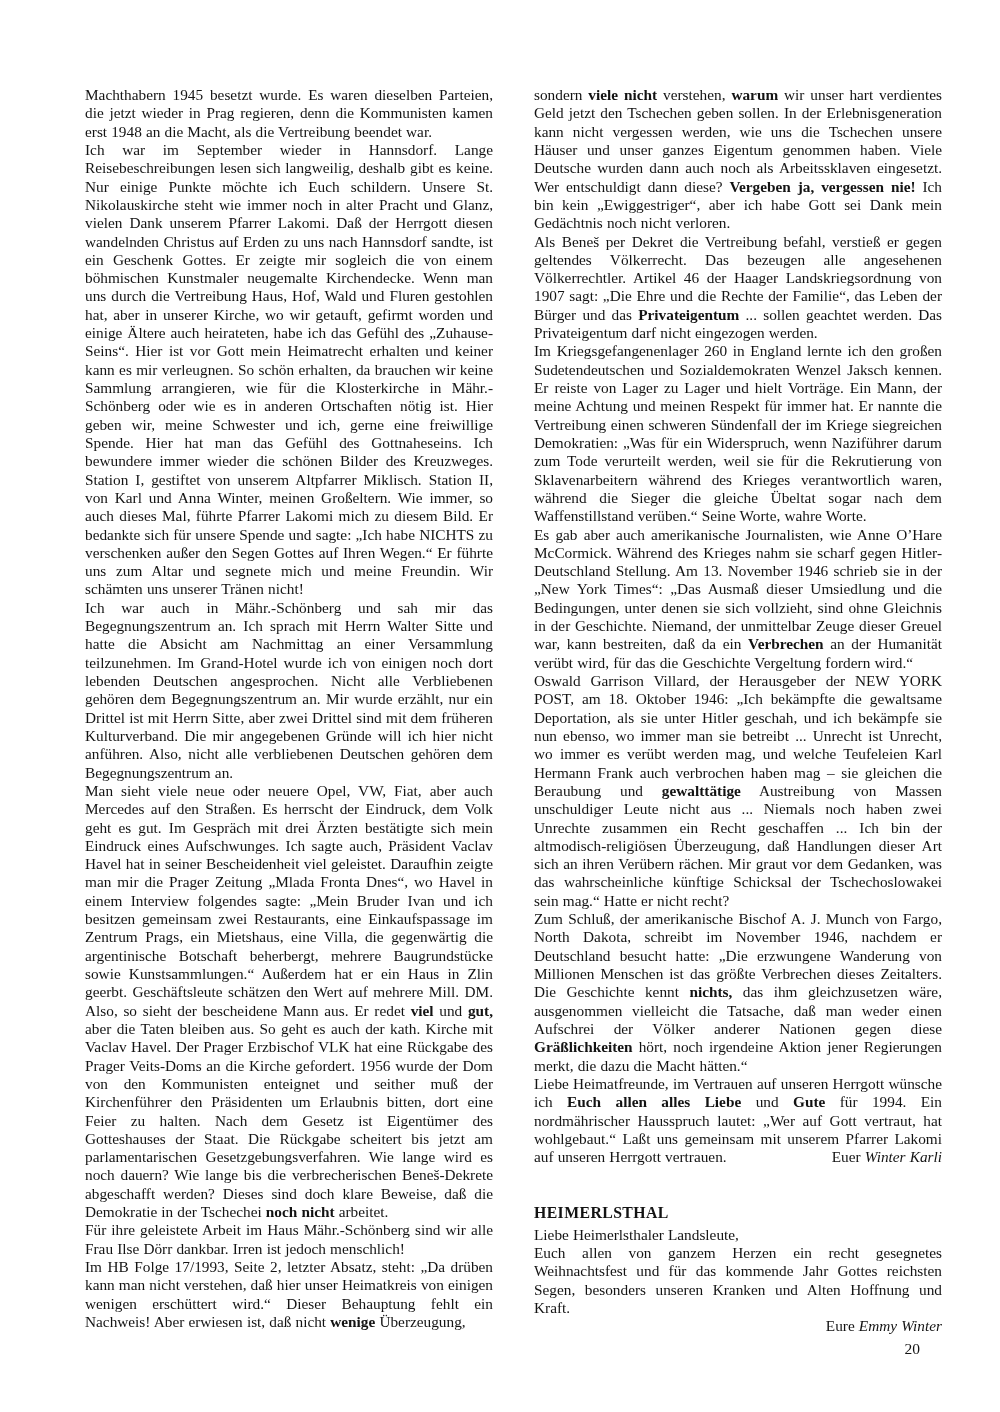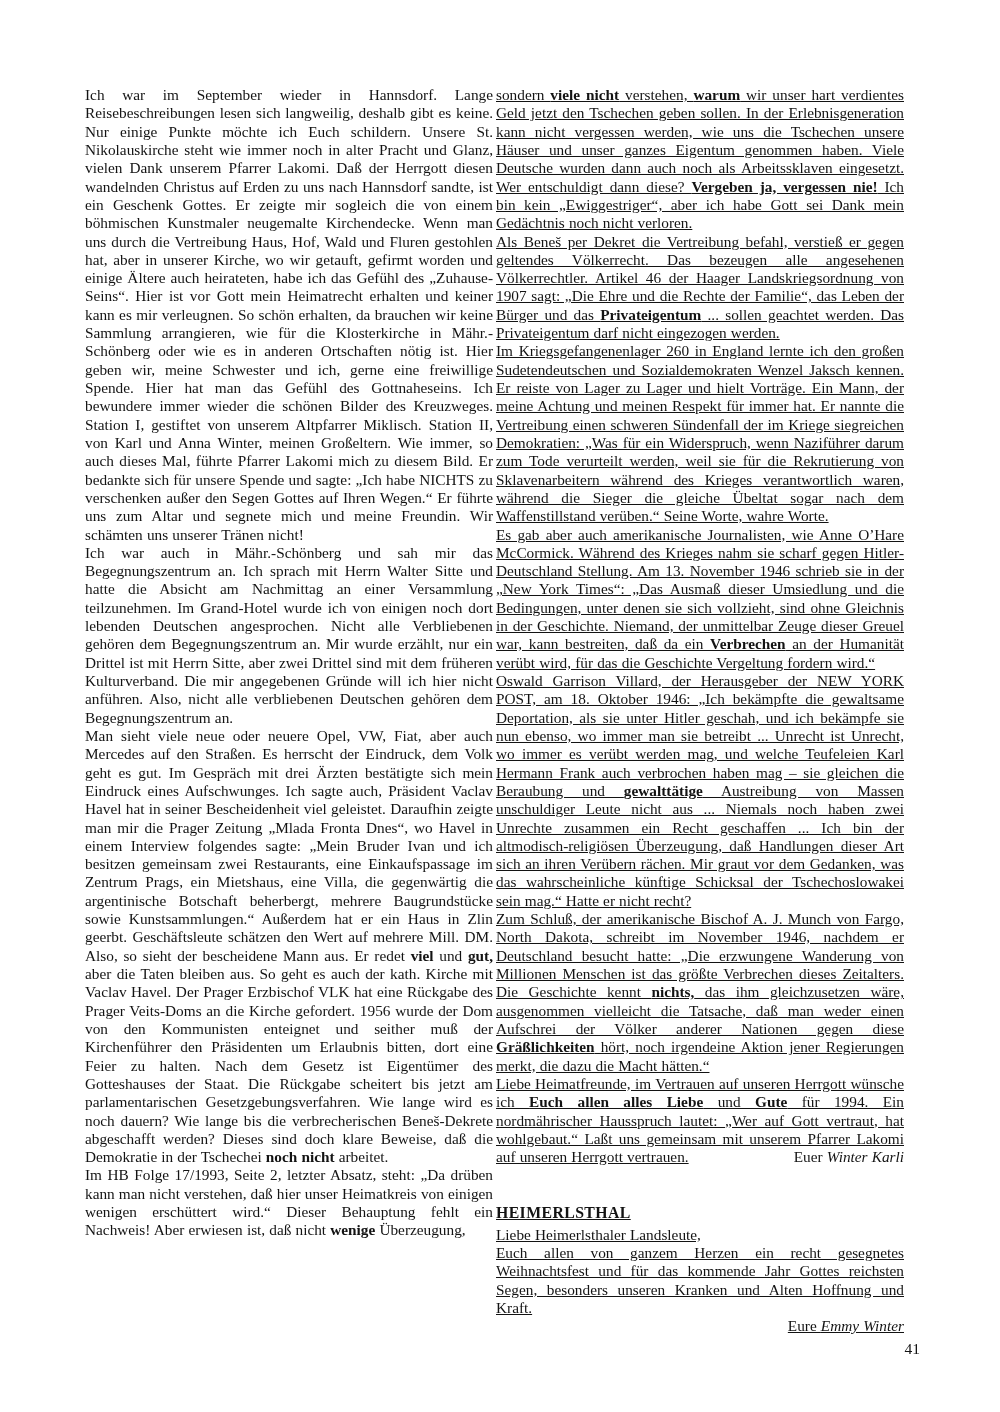--- a/index.html
+++ b/index.html
@@ -25,21 +25,21 @@
     top: 86px;
     width: 408px;
     font-size: 15.3px;
     line-height: 18.32px;
     text-align: justify;
     text-justify: inter-word;
     hyphens: auto;
     word-spacing: 0.02em;
   }
   .col-left  { left: 85px; }
-  .col-right { left: 496px; text-decoration: underline; }
+  .col-right { left: 534px; }
   p.para { margin: 0; }
   .b { font-weight: bold; }
   .i { font-style: italic; text-align: center; }
   .sig-float { float: right; }
   .section-heading {
     margin: 38px 0 3px 0;
     font-size: 15.8px;
     font-weight: bold;
     text-align: left;
     letter-spacing: 0.4px;
@@ -51,23 +51,25 @@
     right: 80px;
     font-size: 15.5px;
   }
 </style>
 </head>
 <body>
 
 <div class="page">
 
   <div class="col col-left">
+      <p class="para"><span>Machthabern 1945 besetzt wurde. Es waren dieselben Parteien, die jetzt wieder in Prag regieren, denn die Kommunisten kamen erst 1948 an die Macht, als die Vertreibung beendet war.</span></p>
       <p class="para"><span>Ich war im September wieder in Hannsdorf. Lange Reisebeschreibungen lesen sich langweilig, deshalb gibt es keine. Nur einige Punkte möchte ich Euch schildern. Unsere St. Nikolauskirche steht wie immer noch in alter Pracht und Glanz, vielen Dank unserem Pfarrer Lakomi. Daß der Herrgott diesen wandelnden Christus auf Erden zu uns nach Hannsdorf sandte, ist ein Geschenk Gottes. Er zeigte mir sogleich die von einem böhmischen Kunstmaler neugemalte Kirchendecke. Wenn man uns durch die Vertreibung Haus, Hof, Wald und Fluren gestohlen hat, aber in unserer Kirche, wo wir getauft, gefirmt worden und einige Ältere auch heirateten, habe ich das Gefühl des „Zuhause-Seins“. Hier ist vor Gott mein Heimatrecht erhalten und keiner kann es mir verleugnen. So schön erhalten, da brauchen wir keine Sammlung arrangieren, wie für die Klosterkirche in Mähr.-Schönberg oder wie es in anderen Ortschaften nötig ist. Hier geben wir, meine Schwester und ich, gerne eine freiwillige Spende. Hier hat man das Gefühl des Gottnaheseins. Ich bewundere immer wieder die schönen Bilder des Kreuzweges. Station I, gestiftet von unserem Altpfarrer Miklisch. Station II, von Karl und Anna Winter, meinen Großeltern. Wie immer, so auch dieses Mal, führte Pfarrer Lakomi mich zu diesem Bild. Er bedankte sich für unsere Spende und sagte: „Ich habe NICHTS zu verschenken außer den Segen Gottes auf Ihren Wegen.“ Er führte uns zum Altar und segnete mich und meine Freundin. Wir schämten uns unserer Tränen nicht!</span></p>
       <p class="para"><span>Ich war auch in Mähr.-Schönberg und sah mir das Begegnungszentrum an. Ich sprach mit Herrn Walter Sitte und hatte die Absicht am Nachmittag an einer Versammlung teilzunehmen. Im Grand-Hotel wurde ich von einigen noch dort lebenden Deutschen angesprochen. Nicht alle Verbliebenen gehören dem Begegnungszentrum an. Mir wurde erzählt, nur ein Drittel ist mit Herrn Sitte, aber zwei Drittel sind mit dem früheren Kulturverband. Die mir angegebenen Gründe will ich hier nicht anführen. Also, nicht alle verbliebenen Deutschen gehören dem Begegnungszentrum an.</span></p>
       <p class="para"><span>Man sieht viele neue oder neuere Opel, VW, Fiat, aber auch Mercedes auf den Straßen. Es herrscht der Eindruck, dem Volk geht es gut. Im Gespräch mit drei Ärzten bestätigte sich mein Eindruck eines Aufschwunges. Ich sagte auch, Präsident Vaclav Havel hat in seiner Bescheidenheit viel geleistet. Daraufhin zeigte man mir die Prager Zeitung „Mlada Fronta Dnes“, wo Havel in einem Interview folgendes sagte: „Mein Bruder Ivan und ich besitzen gemeinsam zwei Restaurants, eine Einkaufspassage im Zentrum Prags, ein Mietshaus, eine Villa, die gegenwärtig die argentinische Botschaft beherbergt, mehrere Baugrundstücke sowie Kunstsammlungen.“ Außerdem hat er ein Haus in Zlin geerbt. Geschäftsleute schätzen den Wert auf mehrere Mill. DM. Also, so sieht der bescheidene Mann aus. Er redet </span><span class="b">viel</span><span> und </span><span class="b">gut,</span><span> aber die Taten bleiben aus. So geht es auch der kath. Kirche mit Vaclav Havel. Der Prager Erzbischof VLK hat eine Rückgabe des Prager Veits-Doms an die Kirche gefordert. 1956 wurde der Dom von den Kommunisten enteignet und seither muß der Kirchenführer den Präsidenten um Erlaubnis bitten, dort eine Feier zu halten. Nach dem Gesetz ist Eigentümer des Gotteshauses der Staat. Die Rückgabe scheitert bis jetzt am parlamentarischen Gesetzgebungsverfahren. Wie lange wird es noch dauern? Wie lange bis die verbrecherischen Beneš-Dekrete abgeschafft werden? Dieses sind doch klare Beweise, daß die Demokratie in der Tschechei </span><span class="b">noch nicht</span><span> arbeitet.</span></p>
+      <p class="para"><span>Für ihre geleistete Arbeit im Haus Mähr.-Schönberg sind wir alle Frau Ilse Dörr dankbar. Irren ist jedoch menschlich!</span></p>
       <p class="para"><span>Im HB Folge 17/1993, Seite 2, letzter Absatz, steht: „Da drüben kann man nicht verstehen, daß hier unser Heimatkreis von einigen wenigen erschüttert wird.“ Dieser Behauptung fehlt ein Nachweis! Aber erwiesen ist, daß nicht </span><span class="b">wenige</span><span> Überzeugung,</span></p>
     </div>
 
   <div class="col col-right">
     <div>
         <p class="para"><span>sondern </span><span class="b">viele nicht</span><span> verstehen, </span><span class="b">warum</span><span> wir unser hart verdientes Geld jetzt den Tschechen geben sollen. In der Erlebnisgeneration kann nicht vergessen werden, wie uns die Tschechen unsere Häuser und unser ganzes Eigentum genommen haben. Viele Deutsche wurden dann auch noch als Arbeitssklaven eingesetzt. Wer entschuldigt dann diese? </span><span class="b">Vergeben ja, vergessen nie!</span><span> Ich bin kein „Ewiggestriger“, aber ich habe Gott sei Dank mein Gedächtnis noch nicht verloren.</span></p>
         <p class="para"><span>Als Beneš per Dekret die Vertreibung befahl, verstieß er gegen geltendes Völkerrecht. Das bezeugen alle angesehenen Völkerrechtler. Artikel 46 der Haager Landskriegsordnung von 1907 sagt: „Die Ehre und die Rechte der Familie“, das Leben der Bürger und das </span><span class="b">Privateigentum</span><span> ... sollen geachtet werden. Das Privateigentum darf nicht eingezogen werden.</span></p>
         <p class="para"><span>Im Kriegsgefangenenlager 260 in England lernte ich den großen Sudetendeutschen und Sozialdemokraten Wenzel Jaksch kennen. Er reiste von Lager zu Lager und hielt Vorträge. Ein Mann, der meine Achtung und meinen Respekt für immer hat. Er nannte die Vertreibung einen schweren Sündenfall der im Kriege siegreichen Demokratien: „Was für ein Widerspruch, wenn Naziführer darum zum Tode verurteilt werden, weil sie für die Rekrutierung von Sklavenarbeitern während des Krieges verantwortlich waren, während die Sieger die gleiche Übeltat sogar nach dem Waffenstillstand verüben.“ Seine Worte, wahre Worte.</span></p>
         <p class="para"><span>Es gab aber auch amerikanische Journalisten, wie Anne O’Hare McCormick. Während des Krieges nahm sie scharf gegen Hitler-Deutschland Stellung. Am 13. November 1946 schrieb sie in der „New York Times“: „Das Ausmaß dieser Umsiedlung und die Bedingungen, unter denen sie sich vollzieht, sind ohne Gleichnis in der Geschichte. Niemand, der unmittelbar Zeuge dieser Greuel war, kann bestreiten, daß da ein </span><span class="b">Verbrechen</span><span> an der Humanität verübt wird, für das die Geschichte Vergeltung fordern wird.“</span></p>
         <p class="para"><span>Oswald Garrison Villard, der Herausgeber der NEW YORK POST, am 18. Oktober 1946: „Ich bekämpfte die gewaltsame Deportation, als sie unter Hitler geschah, und ich bekämpfe sie nun ebenso, wo immer man sie betreibt ... Unrecht ist Unrecht, wo immer es verübt werden mag, und welche Teufeleien Karl Hermann Frank auch verbrochen haben mag – sie gleichen die Beraubung und </span><span class="b">gewalttätige</span><span> Austreibung von Massen unschuldiger Leute nicht aus ... Niemals noch haben zwei Unrechte zusammen ein Recht geschaffen ... Ich bin der altmodisch-religiösen Überzeugung, daß Handlungen dieser Art sich an ihren Verübern rächen. Mir graut vor dem Gedanken, was das wahrscheinliche künftige Schicksal der Tschechoslowakei sein mag.“ Hatte er nicht recht?</span></p>
@@ -78,15 +80,15 @@
     <h2 class="section-heading">HEIMERLSTHAL</h2>
 
     <div>
         <p class="para"><span>Liebe Heimerlsthaler Landsleute,</span></p>
         <p class="para"><span>Euch allen von ganzem Herzen ein recht gesegnetes Weihnachtsfest und für das kommende Jahr Gottes reichsten Segen, besonders unseren Kranken und Alten Hoffnung und Kraft.</span></p>
       </div>
 
     <p class="para sig-line"><span>Eure </span><span class="i">Emmy Winter</span></p>
   </div>
 
-  <div class="page-number">41</div>
+  <div class="page-number">20</div>
 
 </div>
 
 </body></html>

